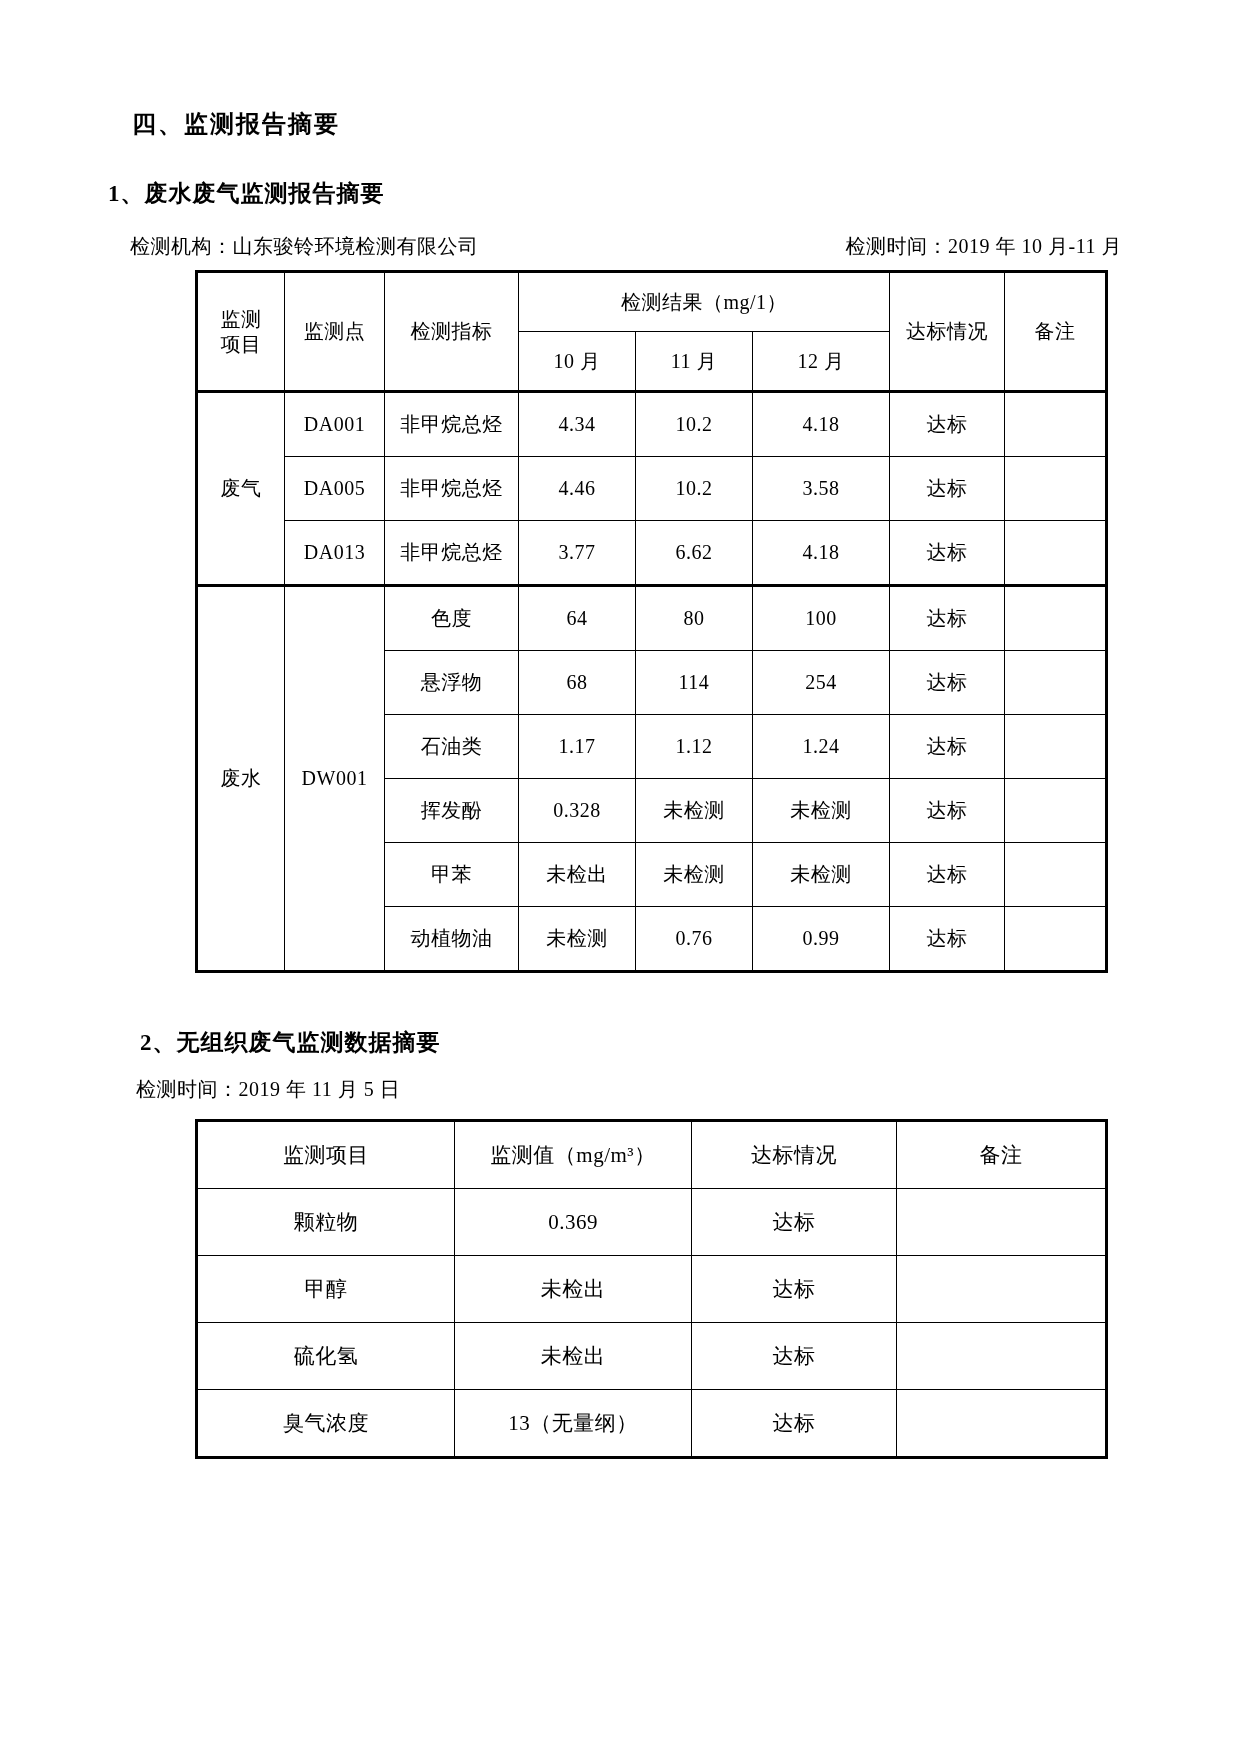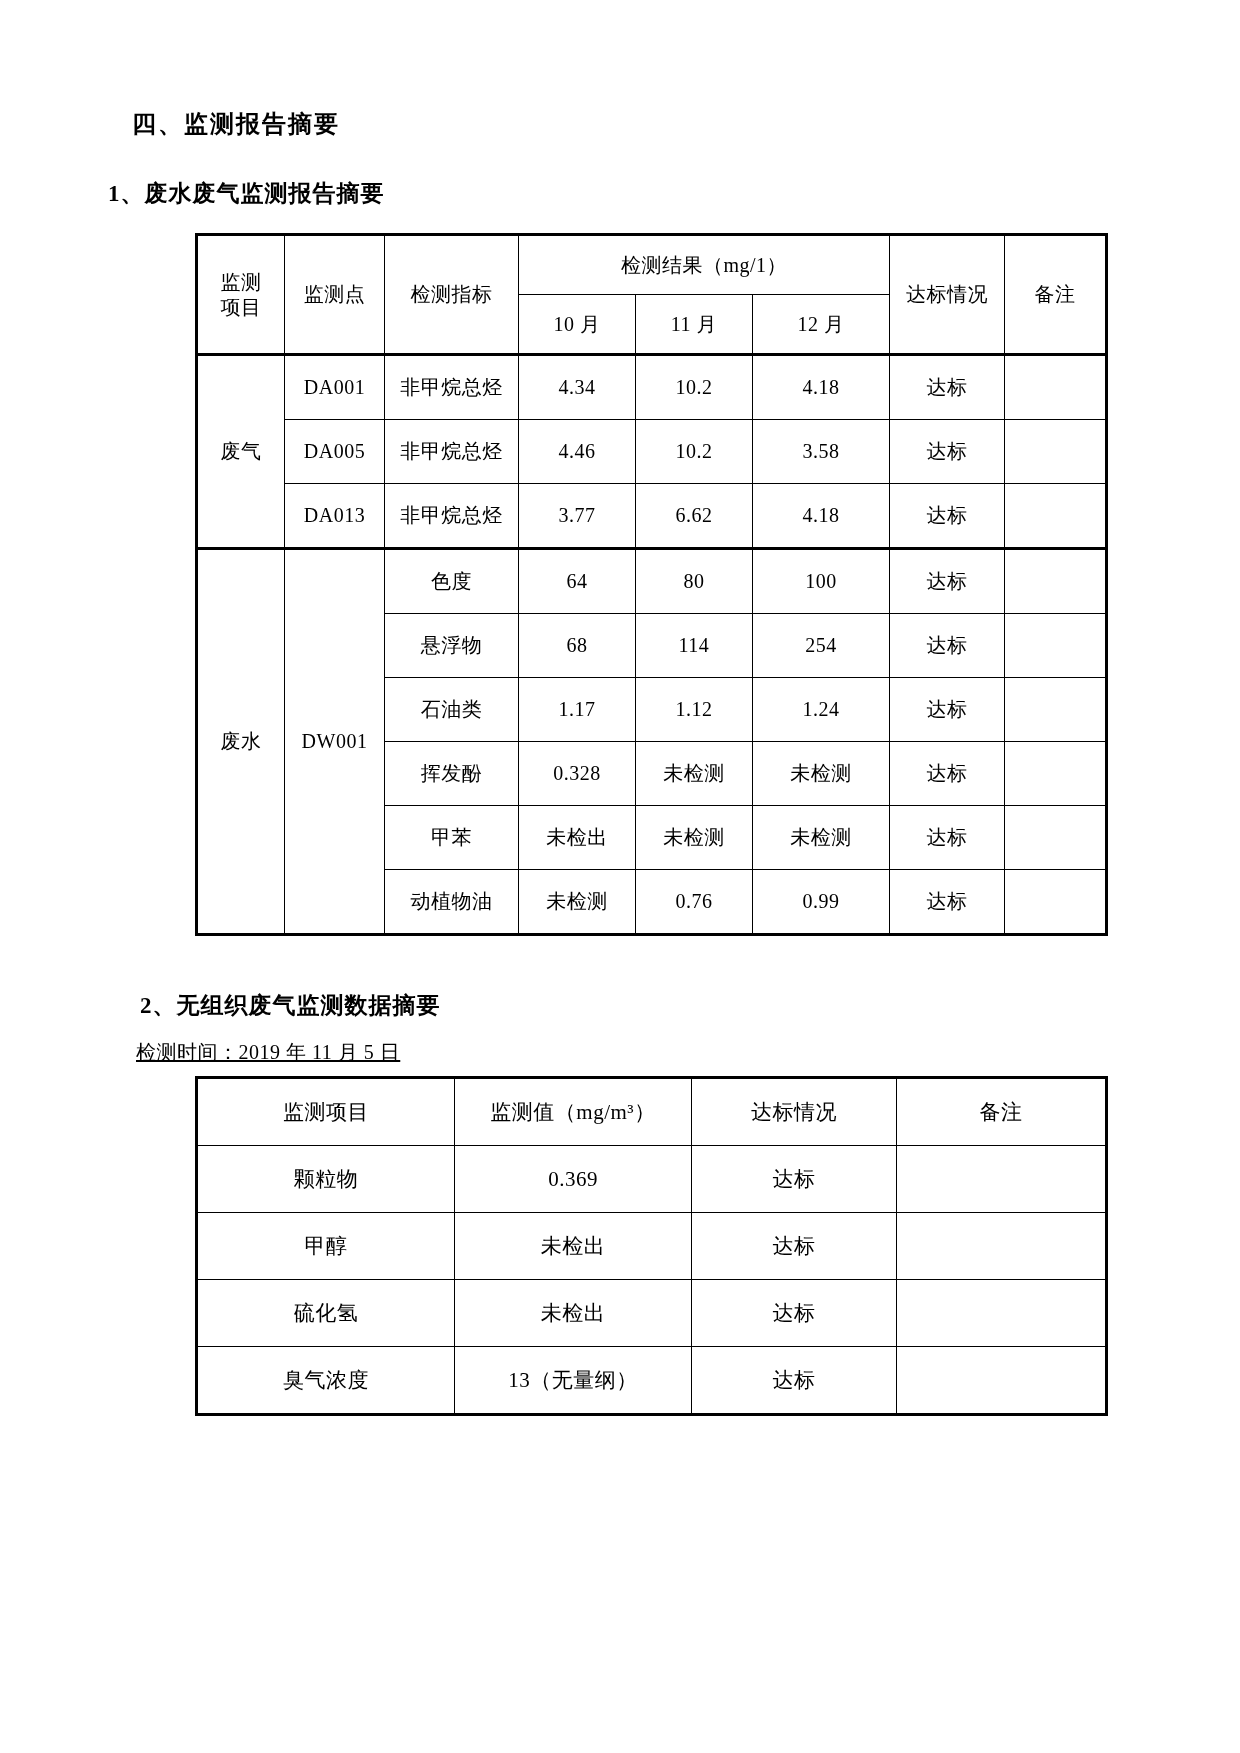--- a/index.html
+++ b/index.html
@@ -48,23 +48,22 @@
     justify-content: space-between;
     font-size: 20px;
     margin: 0 10px 10px 30px;
     letter-spacing: 0.5px;
   }
   .meta-row .meta-left { white-space: nowrap; }
   .meta-row .meta-right { white-space: nowrap; padding-right: 8px; }
 
   .meta-single {
     font-size: 20px;
-    margin: 0 0 10px 36px;
+    margin: 0 0 16px 36px;
     letter-spacing: 0.5px;
-    text-decoration: underline;
   }
 
   
   table {
     border-collapse: collapse;
     table-layout: fixed;
     font-size: 20px;
     border-radius: 16px;
   }
   td, th {
@@ -113,20 +112,24 @@
 </style>
 </head>
 <body>
 
 <div class="page">
 
   <h1 class="h-section">四、监测报告摘要</h1>
 
   <h2 class="h-sub">1、废水废气监测报告摘要</h2>
 
+  <div class="meta-row">
+    <span class="meta-left">检测机构：山东骏铃环境检测有限公司</span>
+    <span class="meta-right">检测时间：2019 年 10 月-11 月</span>
+  </div>
 
   <table id="table-waste">
     <colgroup>
       <col class="col-a">
         <col class="col-b">
         <col class="col-c">
         <col class="col-d">
       <col class="col-e">
         <col class="col-f">
         <col class="col-g">

